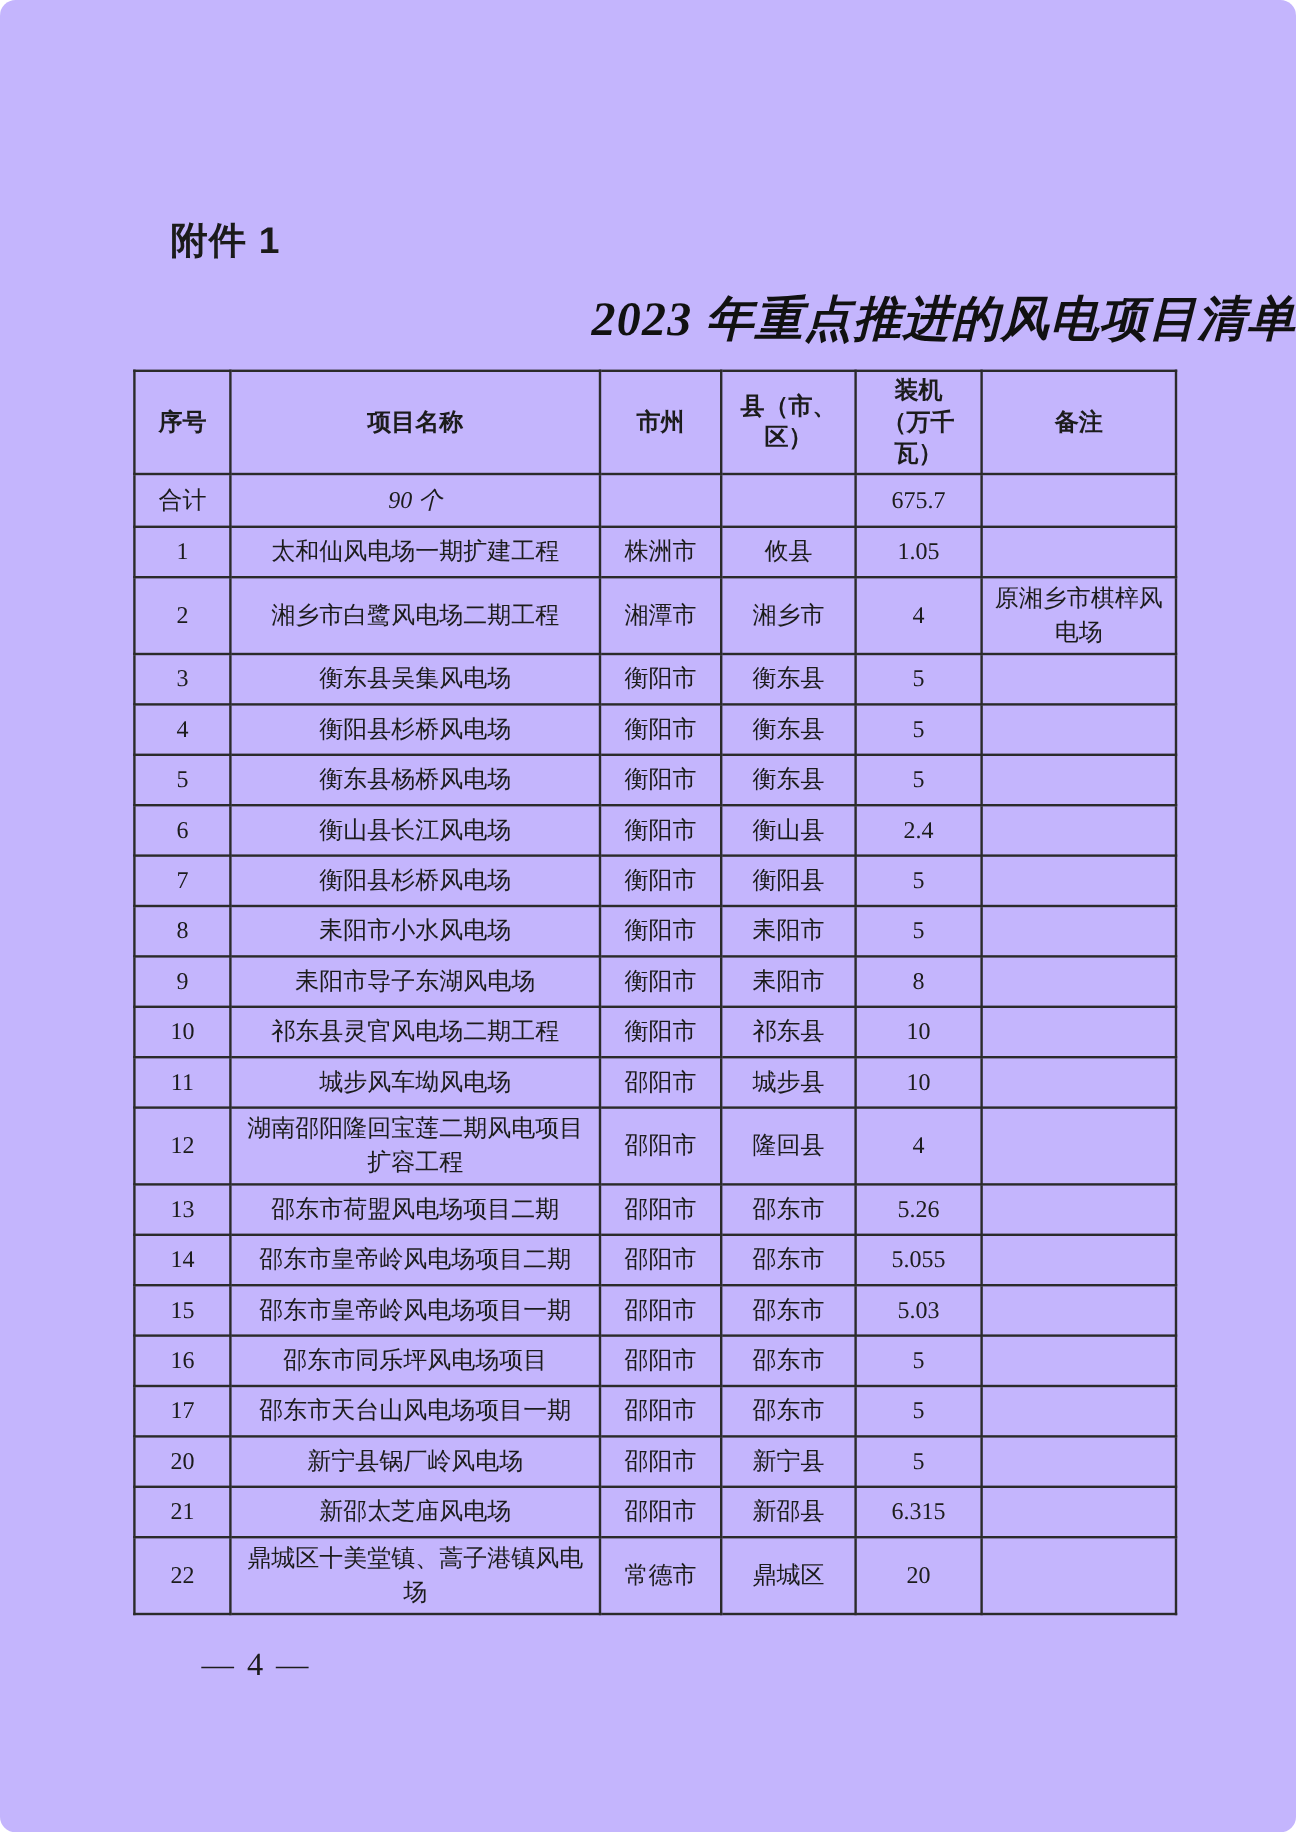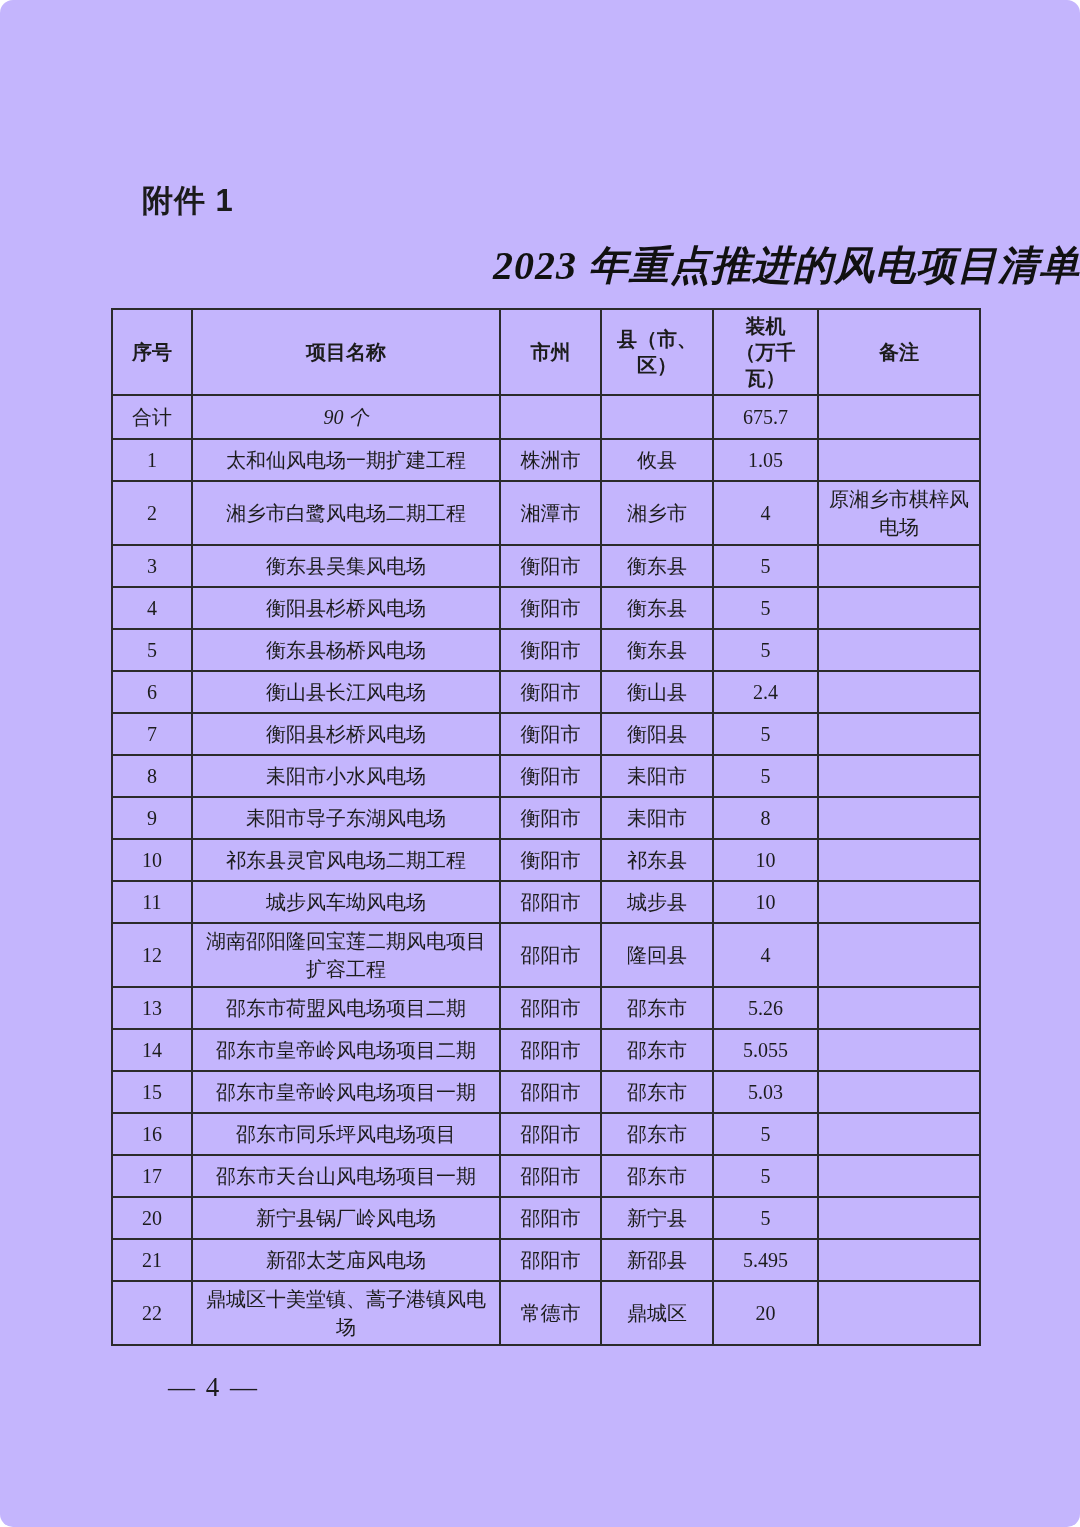--- a/index.html
+++ b/index.html
@@ -276,21 +276,21 @@
     <td>邵阳市</td>
     <td>新宁县</td>
     <td>5</td>
     <td class="c-remark"></td>
   </tr>
           <tr>
     <td>21</td>
     <td class="c-name">新邵太芝庙风电场</td>
     <td>邵阳市</td>
     <td>新邵县</td>
-    <td>5.495</td>
+    <td>6.315</td>
     <td class="c-remark"></td>
   </tr>
           <tr>
     <td>22</td>
     <td class="c-name">鼎城区十美堂镇、蒿子港镇风电场</td>
     <td>常德市</td>
     <td>鼎城区</td>
     <td>20</td>
     <td class="c-remark"></td>
   </tr>

